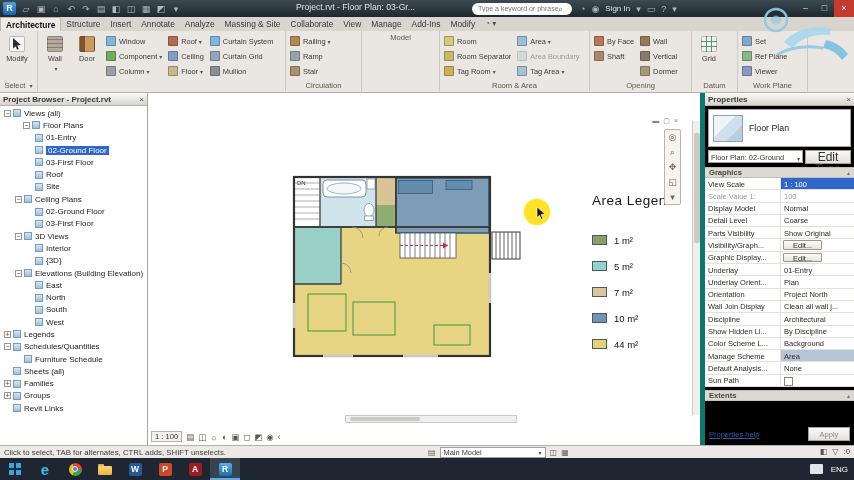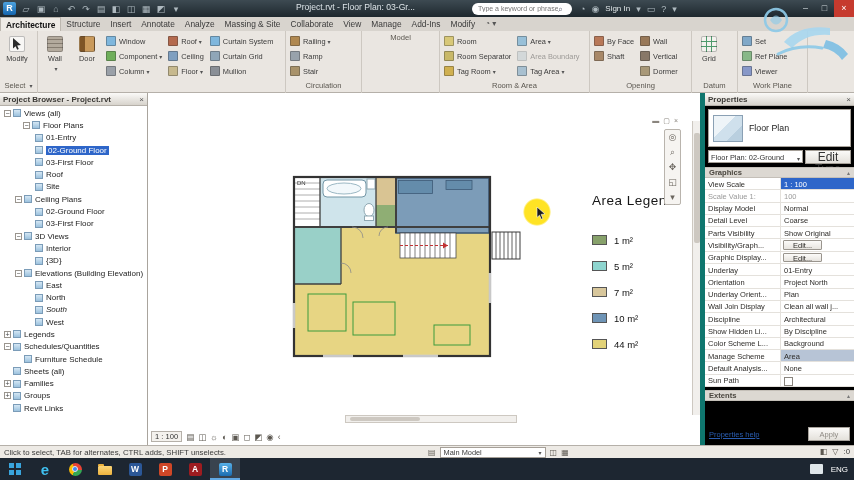--- a/index.html
+++ b/index.html
@@ -494,21 +494,21 @@
         <div class="trow" style="padding-left: 26px;">
           <span class="texp"></span>
           <span class="tico"></span>
           <span class="tlab">East</span>
         </div>
         <div class="trow" style="padding-left: 26px;">
           <span class="texp"></span>
           <span class="tico"></span>
           <span class="tlab">North</span>
         </div>
-        <div class="trow" style="padding-left: 26px; font-style: italic;">
+        <div class="trow" style="padding-left: 26px;">
           <span class="texp"></span>
           <span class="tico"></span>
           <span class="tlab">South</span>
         </div>
         <div class="trow" style="padding-left: 26px;">
           <span class="texp"></span>
           <span class="tico"></span>
           <span class="tlab">West</span>
         </div>
         <div class="trow" style="padding-left: 4px;">
@@ -750,26 +750,26 @@
         </div>
         <div class="prow btnrow">
           <span class="plab">Graphic Display...</span>
           <span class="pval">Edit...</span>
         </div>
         <div class="prow">
           <span class="plab">Underlay</span>
           <span class="pval">01-Entry</span>
         </div>
         <div class="prow">
+          <span class="plab">Underlay Orient...</span>
+          <span class="pval">Plan</span>
+        </div>
+        <div class="prow">
           <span class="plab">Orientation</span>
           <span class="pval">Project North</span>
-        </div>
-        <div class="prow">
-          <span class="plab">Underlay Orient...</span>
-          <span class="pval">Plan</span>
         </div>
         <div class="prow">
           <span class="plab">Wall Join Display</span>
           <span class="pval">Clean all wall j...</span>
         </div>
         <div class="prow">
           <span class="plab">Discipline</span>
           <span class="pval">Architectural</span>
         </div>
         <div class="prow">

